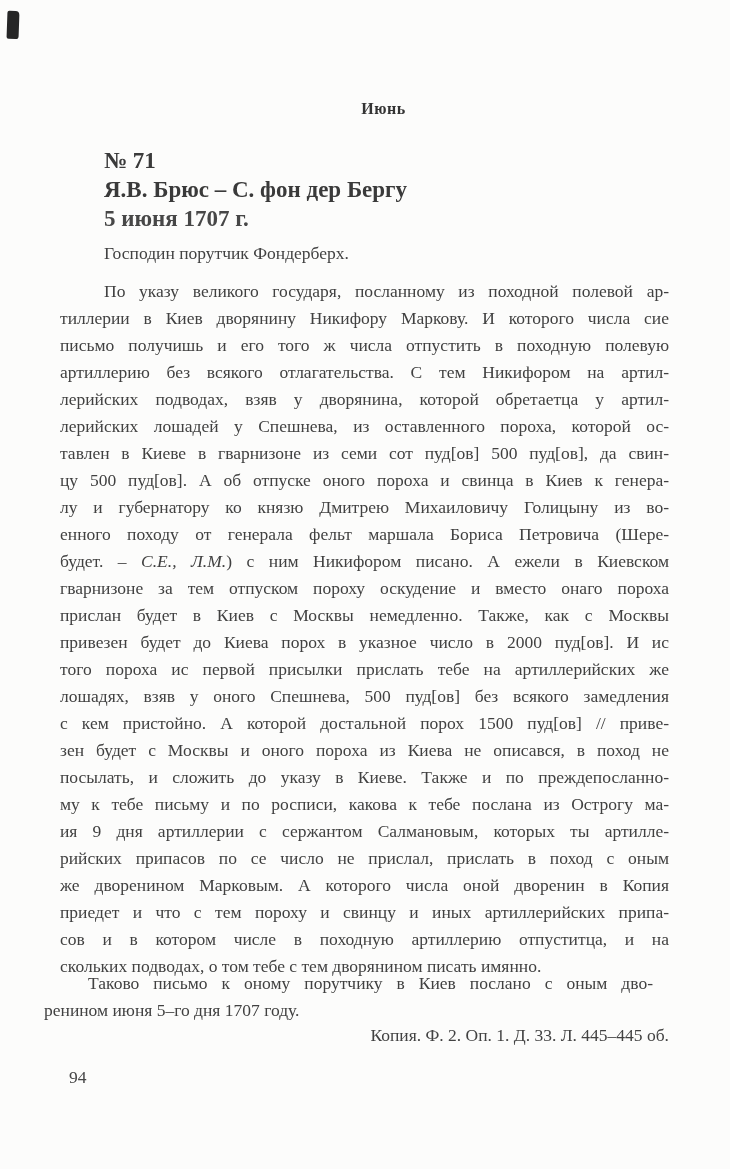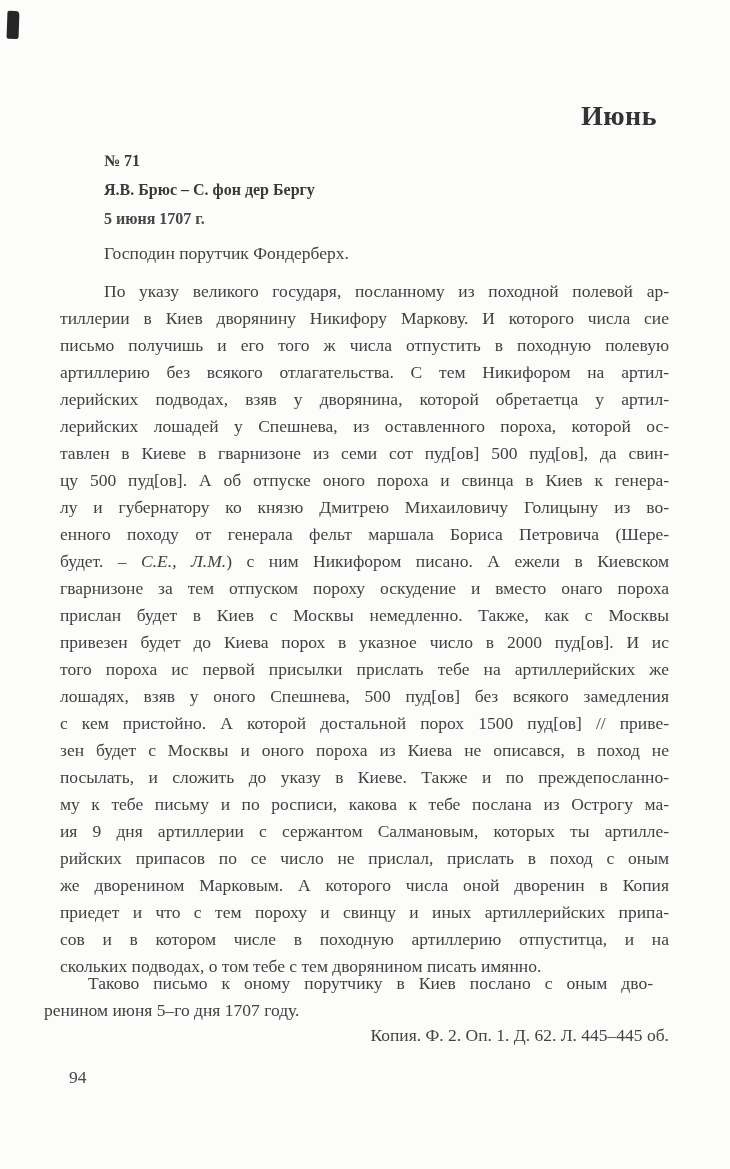--- a/index.html
+++ b/index.html
@@ -15,33 +15,33 @@
   .scan-mark {
     position: absolute;
     left: 7px; top: 11px;
     width: 12px; height: 28px;
     background: #262626;
     border-radius: 2px 4px 3px 2px;
     transform: rotate(2deg);
   }
   .section-title {
     position: absolute;
-    left: 48px; top: 100px;
+    left: 55px; top: 100px;
     width: 609px;
-    text-align: right;
+    text-align: center;
     text-indent: 48px;
-    font-size: 28px;
+    font-size: 16px;
     font-weight: bold;
     color: #343434;
     letter-spacing: 0.5px;
   }
   .doc-head {
     position: absolute;
     left: 104px; top: 146px;
-    font-size: 16px;
+    font-size: 23px;
     color: #3a3a3a;
   }
   .doc-head > div { line-height: 29px; height: 29px; }
   .doc-number, .doc-heading { font-weight: bold; }
   .doc-date { font-weight: bold; color: #474747; }
   .salutation {
     position: absolute;
     left: 104px; top: 240px;
     font-size: 17.5px;
     line-height: 27px;
@@ -133,17 +133,17 @@
     <div class="bl">приедет и что с тем пороху и свинцу и иных артиллерийских припа-</div>
     <div class="bl">сов и в котором числе в походную артиллерию отпуститца, и на</div>
     <div class="bl left">скольких подводах, о том тебе с тем дворянином писать имянно.</div>
   </div>
 
   <div class="closing-block">
     <div class="bl indent">Таково письмо к оному порутчику в Киев послано с оным дво-</div>
     <div class="bl left">ренином июня 5–го дня 1707 году.</div>
   </div>
 
-  <div class="reference">Копия. Ф. 2. Оп. 1. Д. 62. Л. 445–445 об.</div>
+  <div class="reference">Копия. Ф. 2. Оп. 1. Д. 33. Л. 445–445 об.</div>
 
   <div class="page-number">94</div>
 
 </div>
 
 </body></html>

